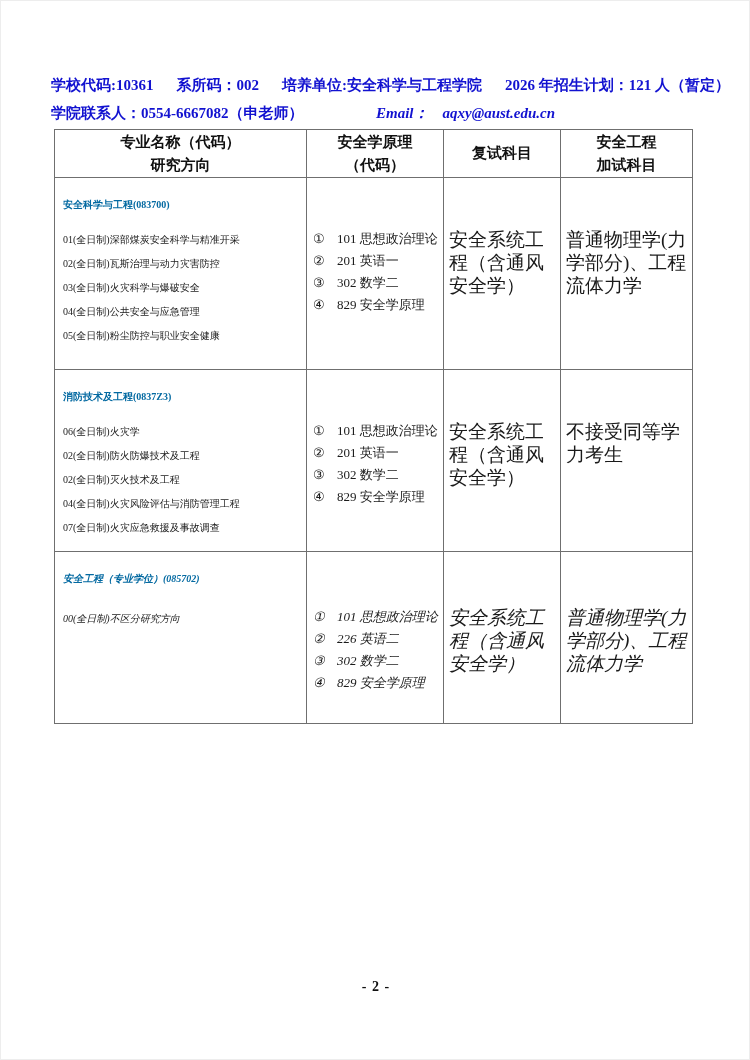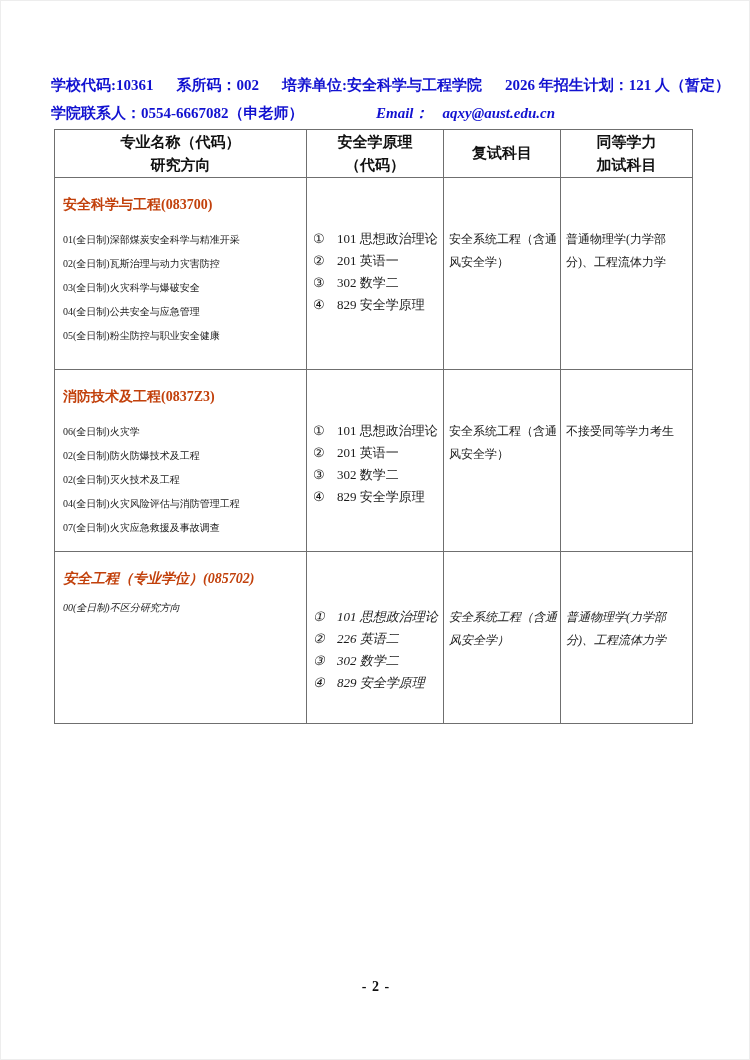--- a/index.html
+++ b/index.html
@@ -42,33 +42,33 @@
   .t thead tr { height:48px; }
   .t th {
     vertical-align:middle; text-align:center;
     font-size:15px; font-weight:bold; line-height:23px; color:#111;
   }
   tr.row-1 { height:192px; }
   tr.row-2 { height:182px; }
   tr.row-3 { height:172px;font-style:italic; }
 
   td.c1 { padding:16px 2px 0 8px; }
-  .prog { font-size:14px; font-weight:bold; line-height:21px; white-space:nowrap; color:#c2410c; }
+  .prog { font-size:10px; font-weight:bold; line-height:21px; white-space:nowrap; color:#0369a1; }
   ul.dirs { list-style:none; margin-top:13px; }
-  tr.row-3 ul.dirs { margin-top:7px; }
+  tr.row-3 ul.dirs { margin-top:18px; }
   ul.dirs li { font-size:10px; line-height:24px; white-space:nowrap; }
 
   td.c2 { padding:50px 0 0 6px; }
   tr.row-3 td.c2 { padding-top:54px; }
   .exam { display:flex; align-items:flex-start; line-height:22px; font-size:13px; white-space:nowrap; }
   .exam .num { width:15px; margin-right:9px; flex:none; }
 
   td.c3, td.c4 {
     padding:50px 3px 0 5px;
-    font-size:12px; line-height:23px; word-break:break-all;
+    font-size:19px; line-height:23px; word-break:break-all;
   }
   tr.row-3 td.c3, tr.row-3 td.c4 { padding-top:54px; }
 
   
   .page-footer {
     position:absolute; left:0; top:978px; width:750px;
     text-align:center; font-size:14px; font-weight:bold;
     letter-spacing:1px; color:#111;
   }
 </style>
@@ -107,21 +107,21 @@
           <div>研究方向</div>
         </th>
         <th>
           <div>安全学原理</div>
           <div>（代码）</div>
         </th>
         <th>
           <div>复试科目</div>
         </th>
         <th>
-          <div>同等学力</div>
+          <div>安全工程</div>
           <div>加试科目</div>
         </th>
       </tr>
     </thead>
     <tbody>
 
       <tr class="row-1">
         <td class="c1">
           <div class="prog">安全科学与工程(083700)</div>
           <ul class="dirs">

